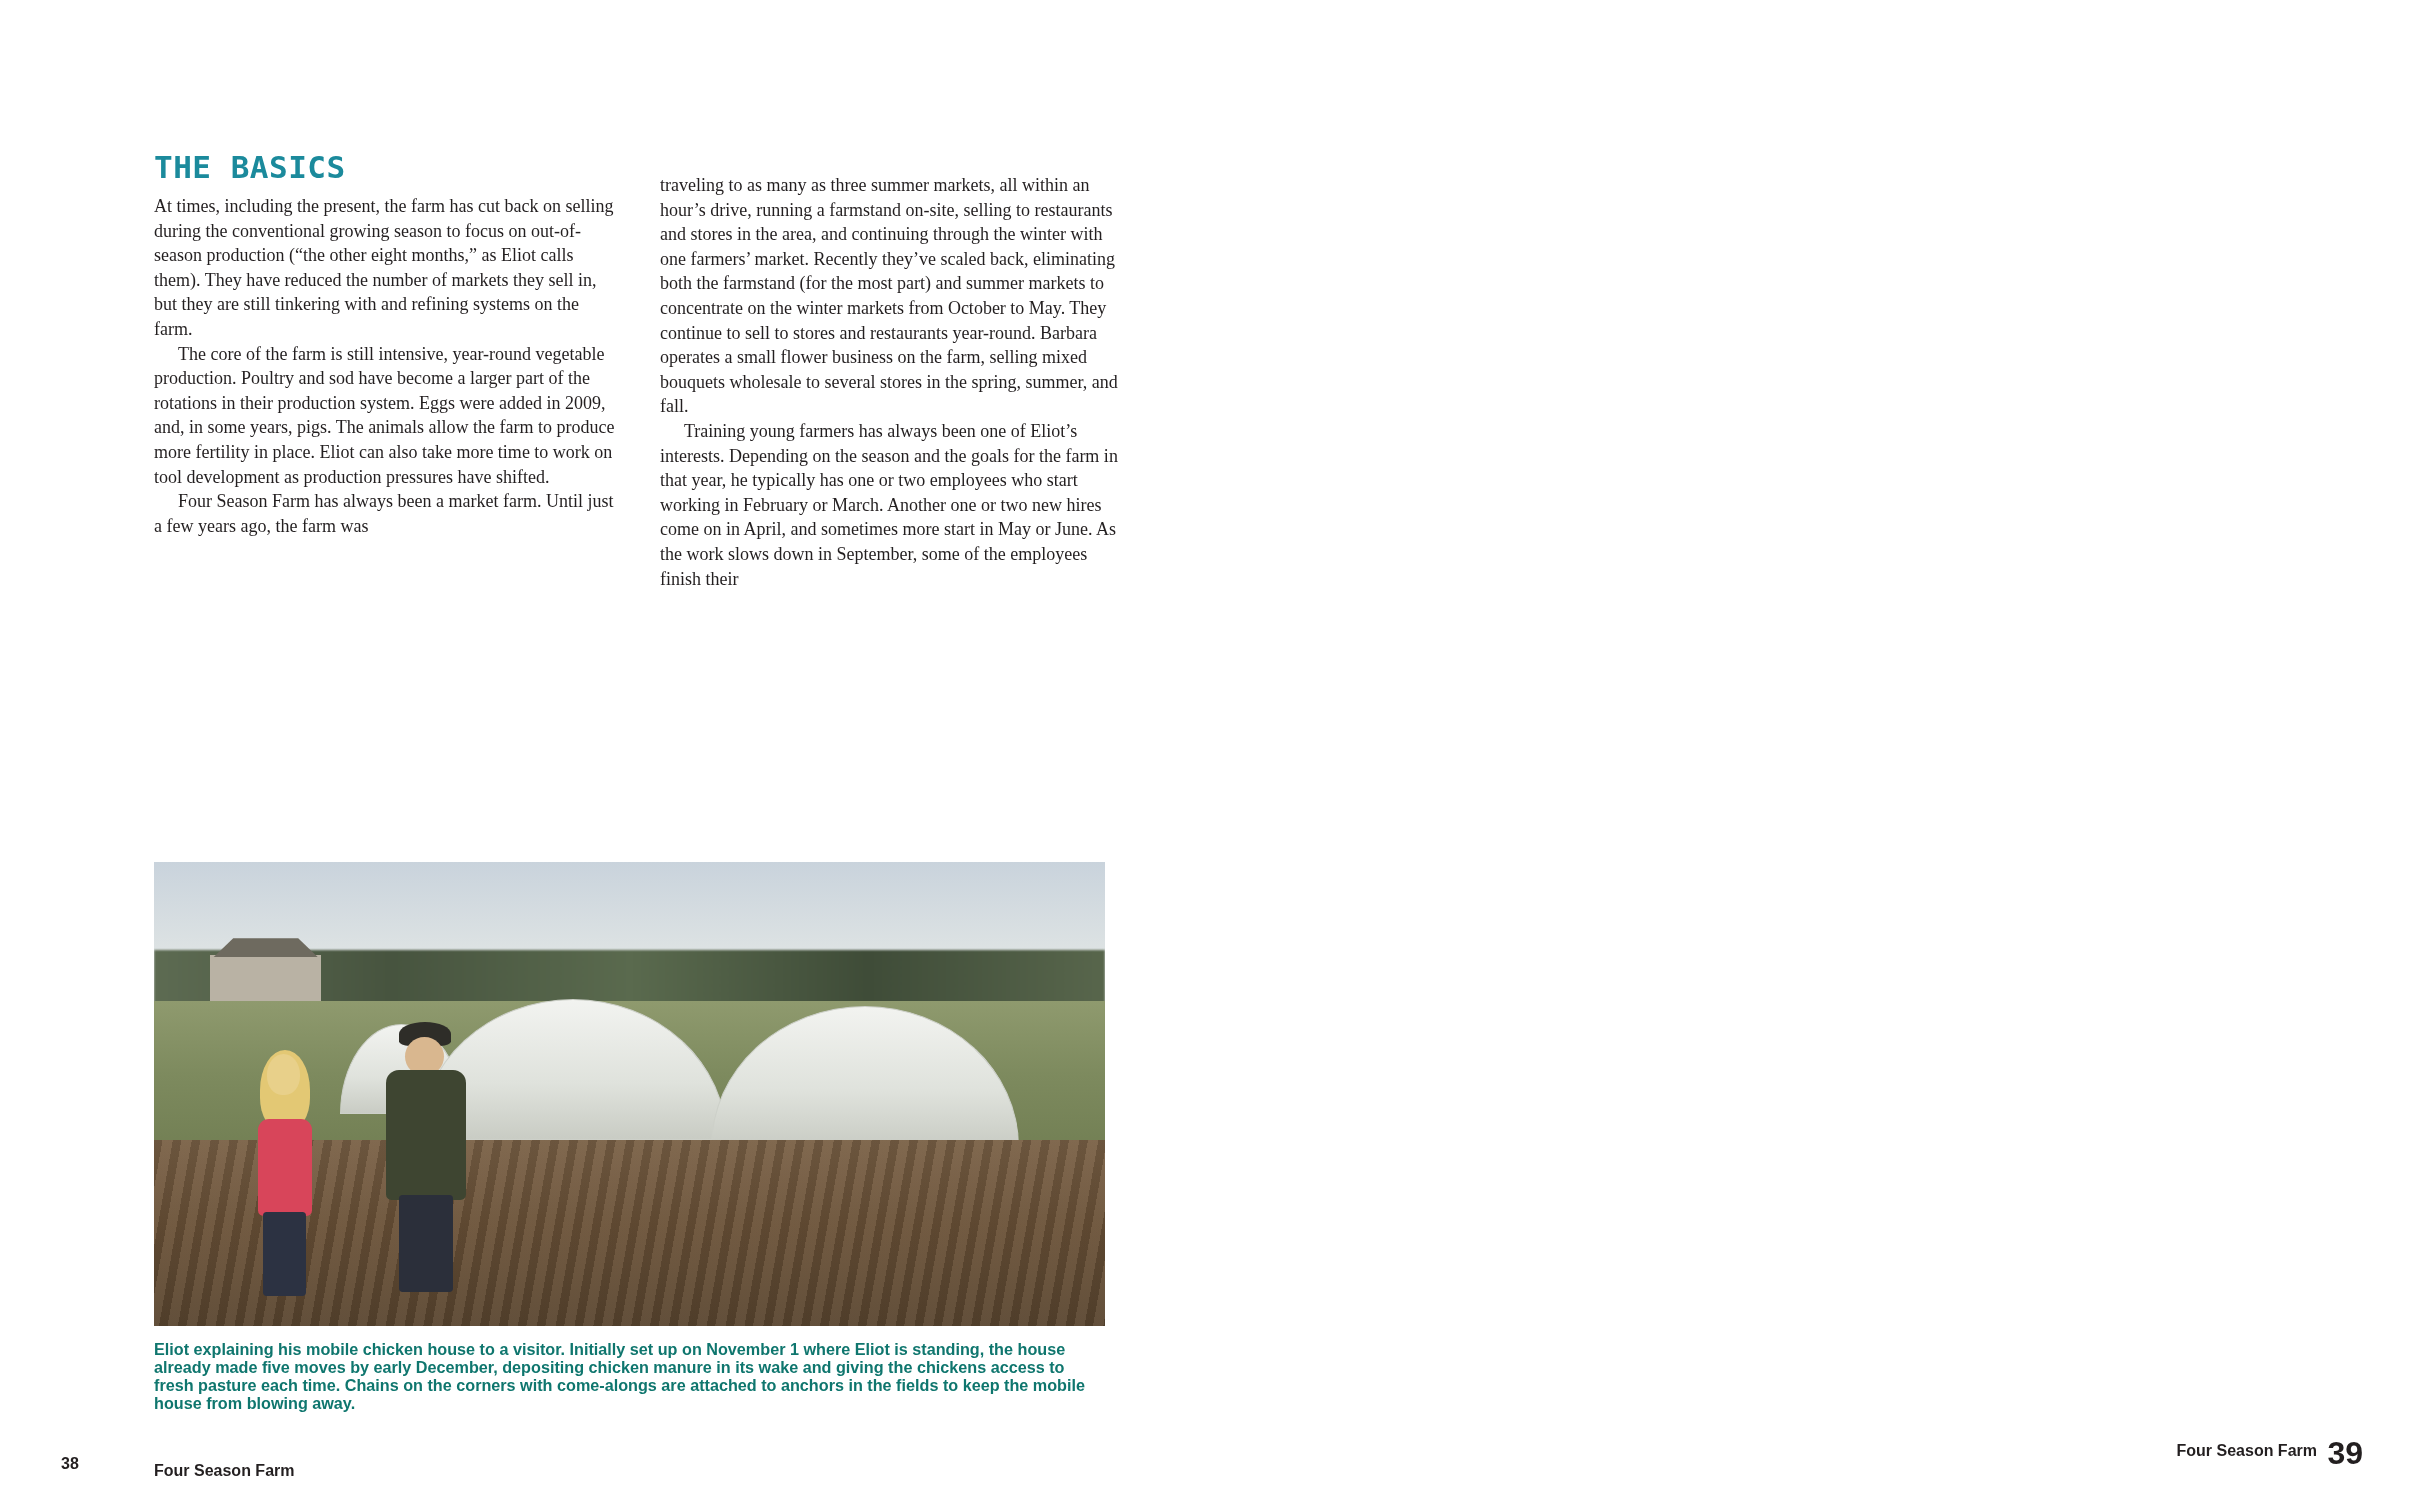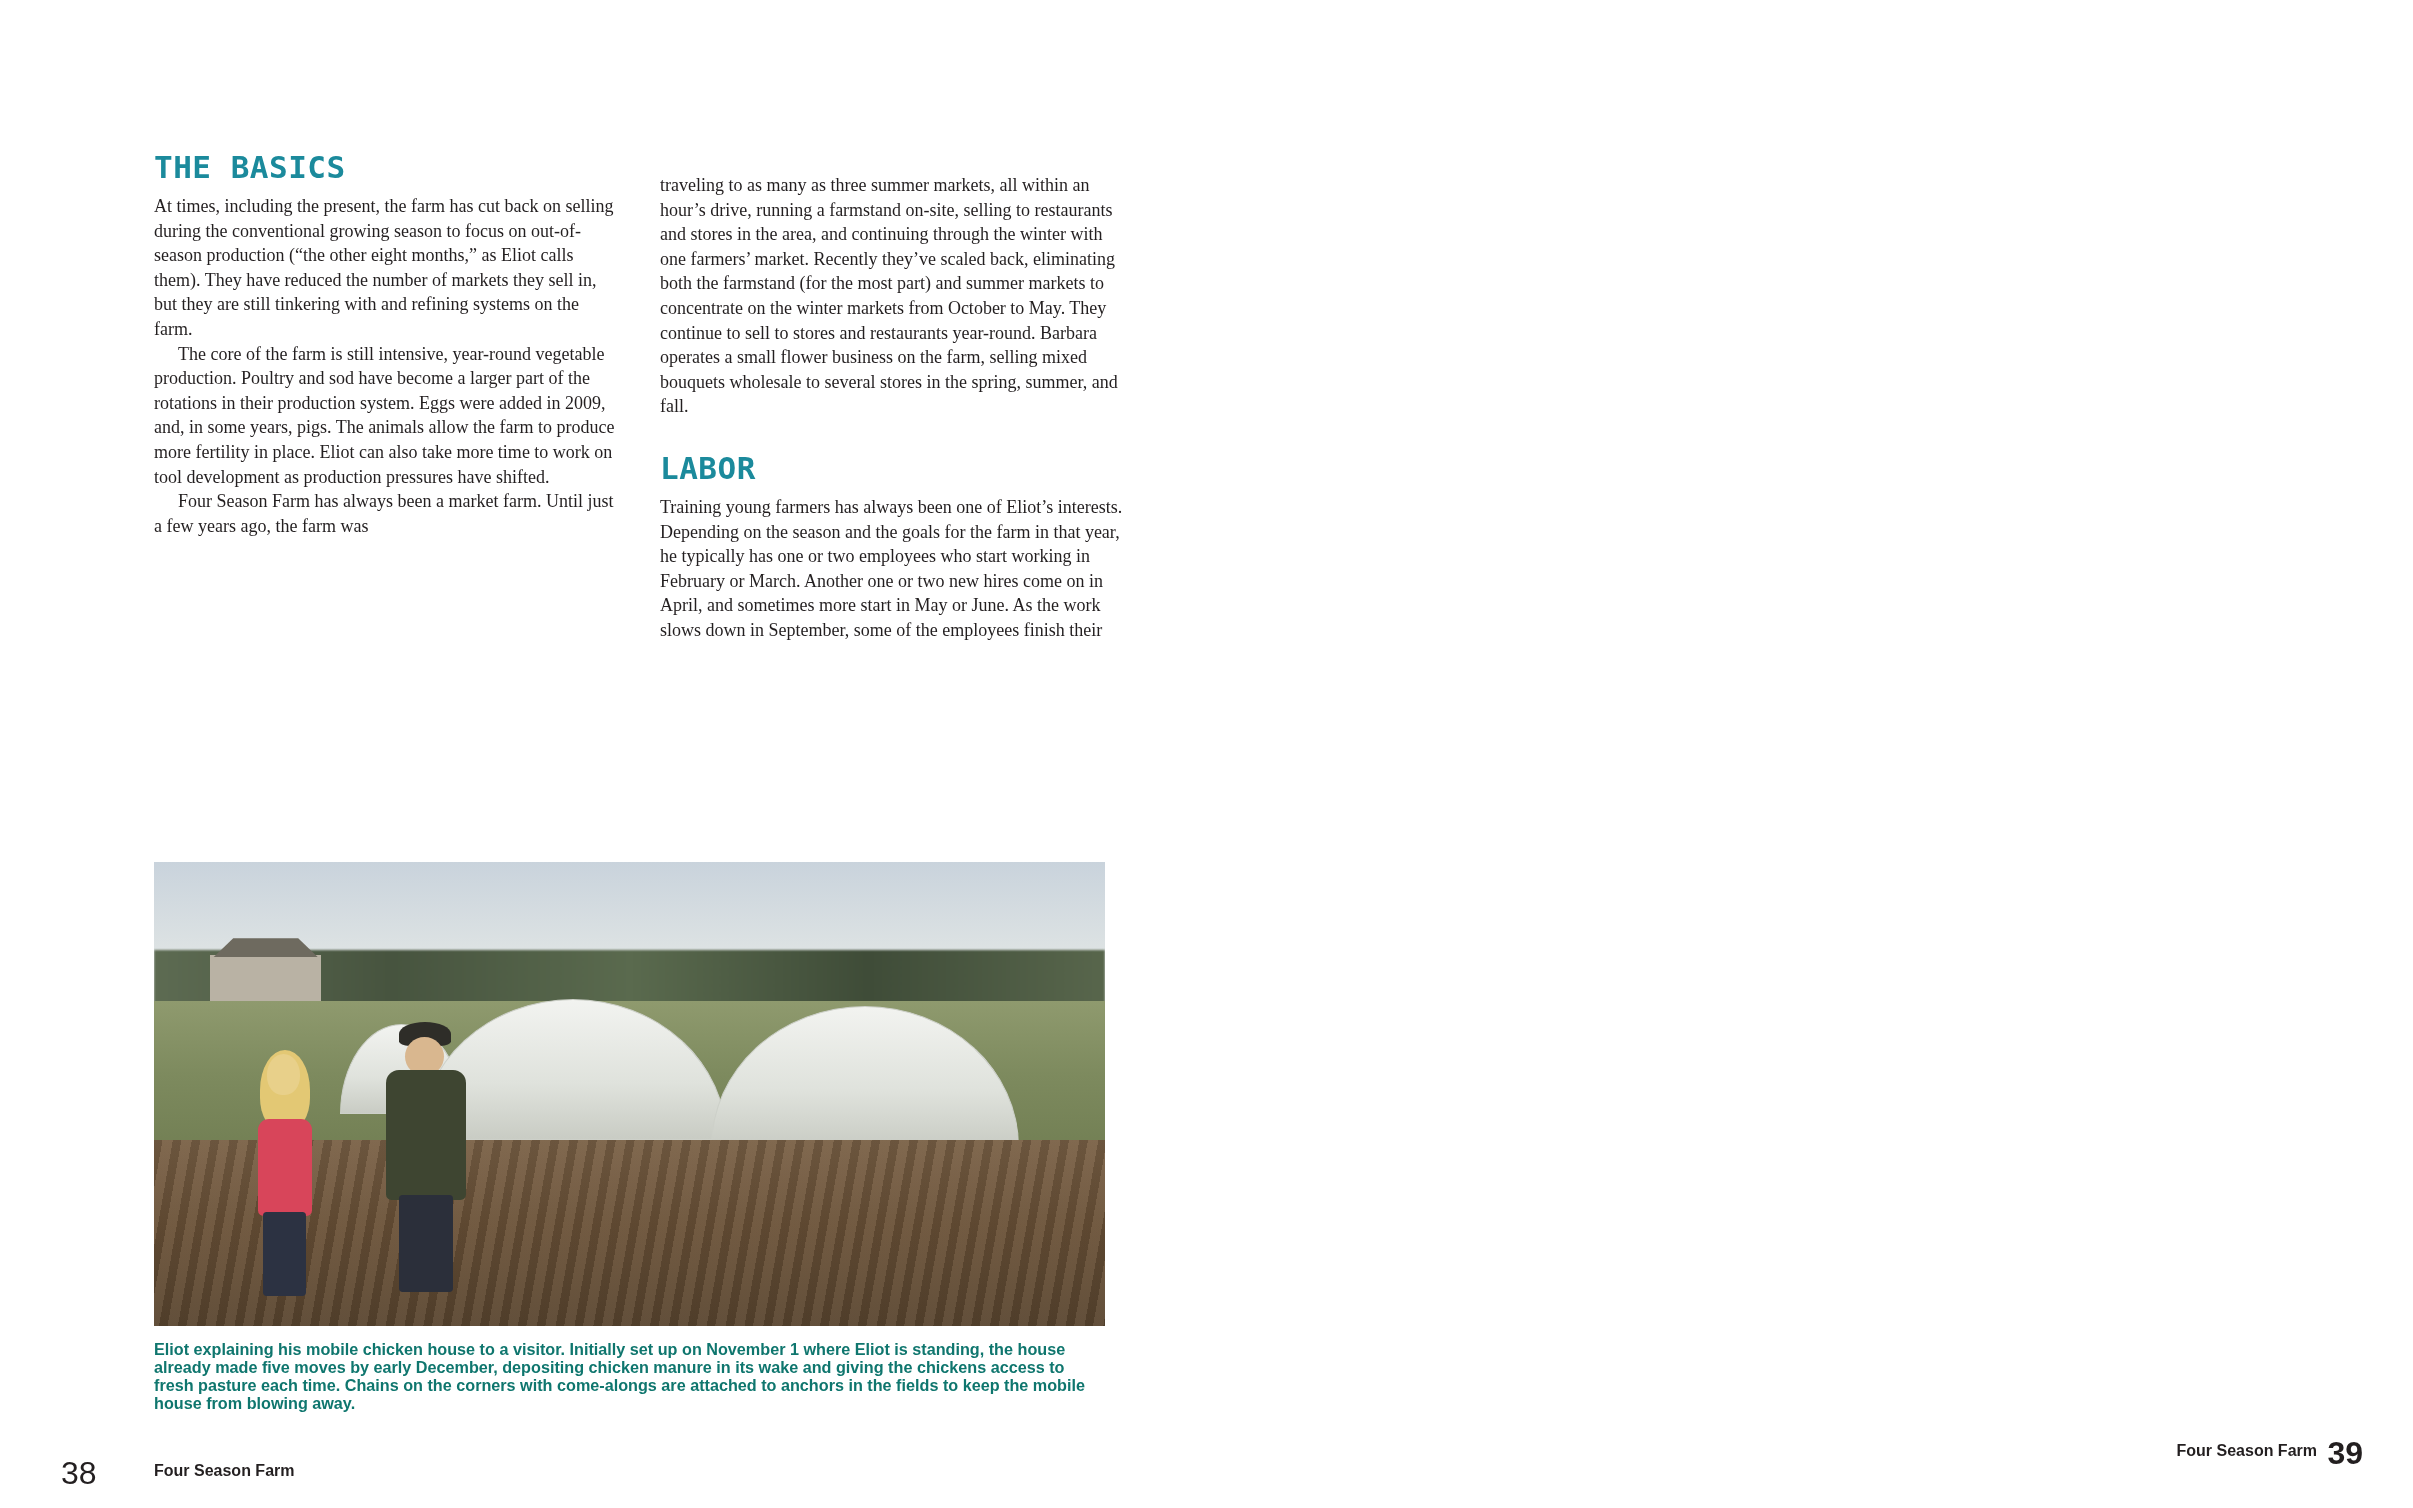--- a/index.html
+++ b/index.html
@@ -75,21 +75,21 @@
   .p2 .cap{position:absolute;left:13px;top:0;width:52px;height:24px;background:#2e2d28;border-radius:50% 50% 20% 20%;}
   .p2 .head{position:absolute;left:18.6px;top:15px;width:39px;height:39px;background:#d9b78f;border-radius:50%;}
   .p2 .torso{position:absolute;left:0;top:48px;width:80px;height:130px;background:#3e4531;border-radius:13px 13px 5.6px 5.6px;}
   .p2 .legs{position:absolute;left:13px;top:173px;width:54px;height:97px;background:#2b2f3a;border-radius:3.7px;}
 
   .caption{
     position:absolute;left:144px;top:1320px;width:951px;
     color:#0f766e;font-weight:bold;font-size:16.2px;line-height:18px;
   }
 
-  .folio-left{position:absolute;left:51px;top:1435px;font-weight:normal;font-size:32px;}
+  .folio-left{position:absolute;left:51px;top:1435px;font-weight:bold;font-size:16px;}
   .folio-left-text{position:absolute;left:144px;top:1442px;font-weight:bold;font-size:16px;}
   .folio-right{position:absolute;right:51px;top:1435px;font-weight:bold;font-size:32px;}
   .folio-right-text{position:absolute;right:97px;top:1442px;font-weight:bold;font-size:16px;}
 
   .bottom-cols{position:absolute;left:1304px;top:1174px;width:1058px;}
 
 </style>
 </head>
 <body>
 
@@ -100,21 +100,20 @@
     <div class="col col-a">
       <h2 class="head">THE BASICS</h2>
       <p class="body">At times, including the present, the farm has cut back on selling during the conventional growing season to focus on out-of-season production (“the other eight months,” as Eliot calls them). They have reduced the number of markets they sell in, but they are still tinkering with and refining systems on the farm.</p>
       <p class="body">The core of the farm is still intensive, year-round vegetable production. Poultry and sod have become a larger part of the rotations in their production system. Eggs were added in 2009, and, in some years, pigs. The animals allow the farm to produce more fertility in place. Eliot can also take more time to work on tool development as production pressures have shifted.</p>
 
       <p class="body">Four Season Farm has always been a market farm. Until just a few years ago, the farm was</p>
     </div>
 
     <div class="col col-b">
       <p class="body">traveling to as many as three summer markets, all within an hour’s drive, running a farmstand on-site, selling to restaurants and stores in the area, and continuing through the winter with one farmers’ market. Recently they’ve scaled back, eliminating both the farmstand (for the most part) and summer markets to concentrate on the winter markets from October to May. They continue to sell to stores and restaurants year-round. Barbara operates a small flower business on the farm, selling mixed bouquets wholesale to several stores in the spring, summer, and fall.</p>
-      <h2 class="head second">LABOR</h2>
       <p class="body">Training young farmers has always been one of Eliot’s interests. Depending on the season and the goals for the farm in that year, he typically has one or two employees who start working in February or March. Another one or two new hires come on in April, and sometimes more start in May or June. As the work slows down in September, some of the employees finish their</p>
     </div>
 
     <div class="photo">
       <div class="sky"></div>
       <div class="treeline"></div>
       <div class="farmhouse"></div>
       <div class="field"></div>
       <div class="hoop hoop3"></div>
       <div class="hoop hoop1"></div>

